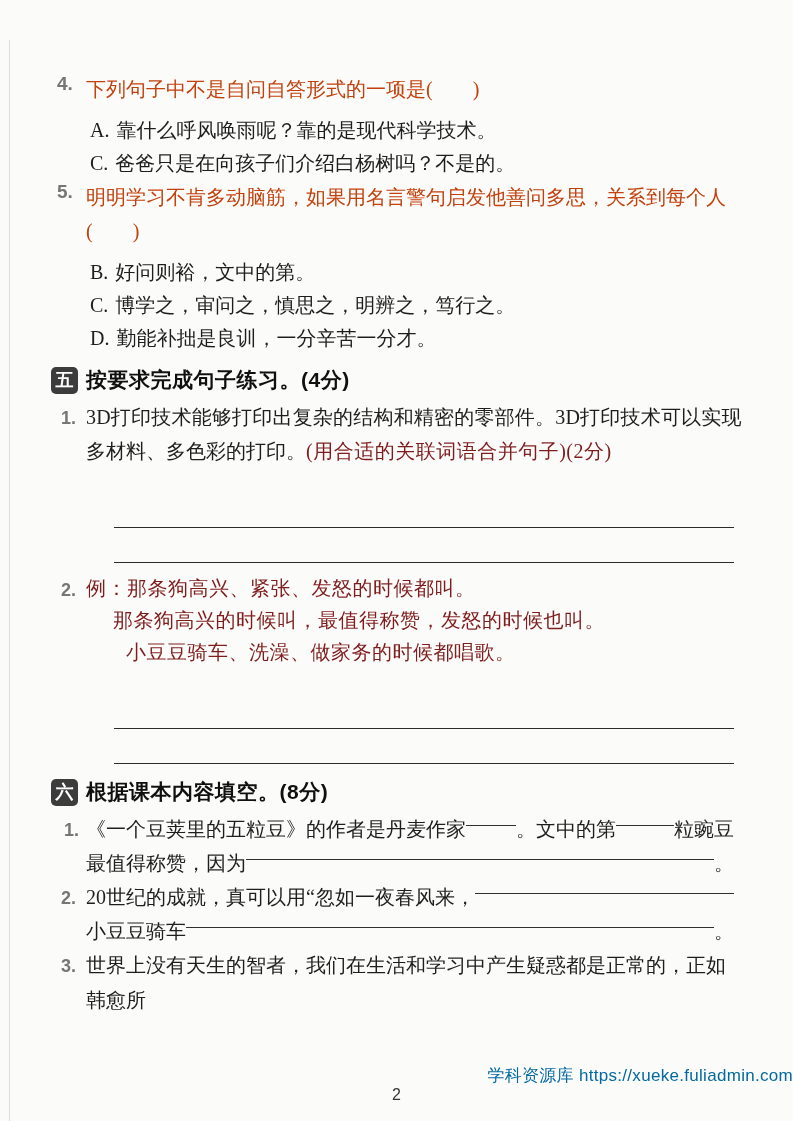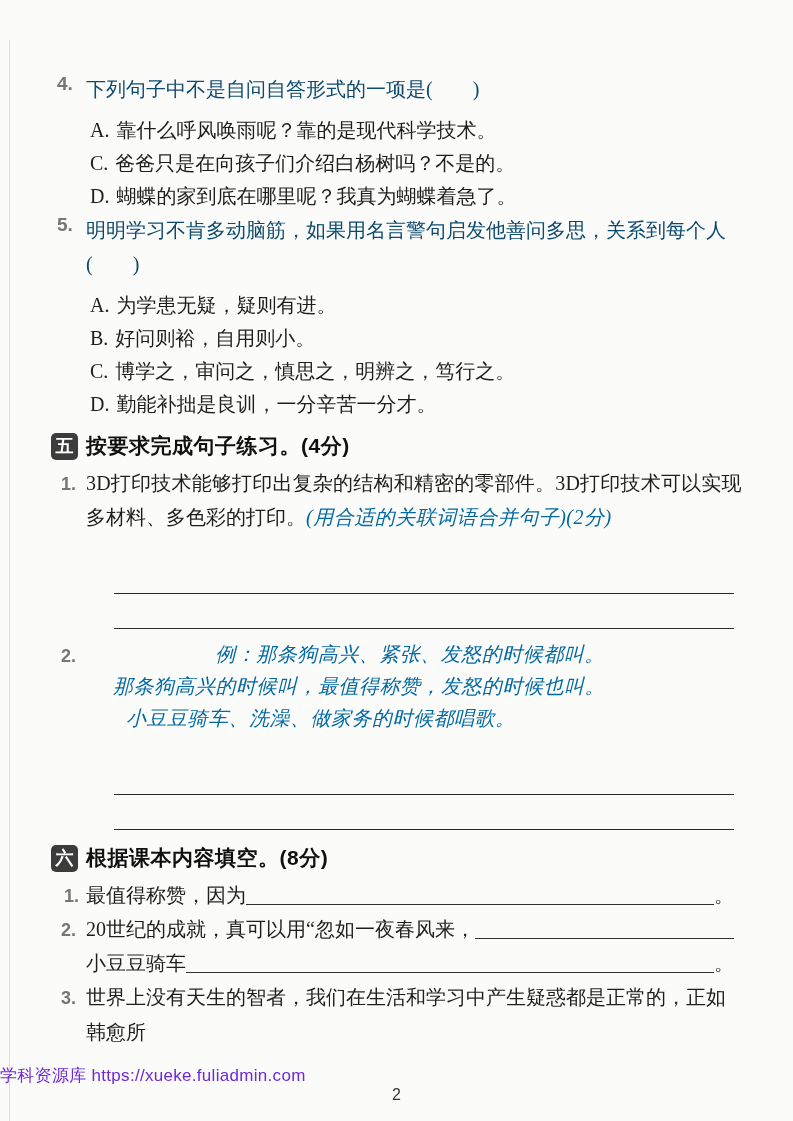--- a/index.html
+++ b/index.html
@@ -18,21 +18,21 @@
   .content{
     position:absolute;left:58px;top:72px;width:676px;
   }
   
   .q{position:relative;padding-left:28px;font-size:20px;}
   .q-num{
     position:absolute;left:-1px;top:1px;
     color:#767676;font-family:"Liberation Sans",sans-serif;
     font-size:19px;font-weight:bold;
   }
-  .stem{line-height:34px;margin-bottom:8px;color:#0c4a6e;}
+  .stem{line-height:34px;margin-bottom:8px;color:#c2410c;}
   .opt{line-height:33px;padding-left:4px;white-space:nowrap;}
   .opt-label{margin-right:7px;}
   
   .section-header{
     display:flex;align-items:center;gap:8px;
     margin-left:-7px;margin-top:11px;margin-bottom:6px;
   }
   .badge{
     width:27px;height:27px;flex:0 0 27px;
     background:#3c3c3c;color:#ffffff;border-radius:5px;
@@ -44,36 +44,36 @@
     font-size:21px;color:#101010;letter-spacing:0.5px;
   }
   
   .item{position:relative;padding-left:28px;font-size:20px;line-height:35px;}
   .item-num{
     position:absolute;left:3px;top:1px;
     color:#767676;font-family:"Liberation Sans",sans-serif;
     font-size:18px;font-weight:bold;
   }
   .tight{letter-spacing:0.2px;}
-  .kai{font-style:italic;color:#0369a1;letter-spacing:0.5px;}
+  .kai{color:#7f1d1d;letter-spacing:0.5px;}
   .kai-indent{margin-left:27px;}
   
   .write-lines{margin-left:28px;margin-top:24px;margin-bottom:4px;}
   .write-line{height:34px;border-bottom:1.5px solid #2b2b2b;}
   
-  .fill-line{display:flex;align-items:flex-end;line-height:34px;}
+  .fill-line{display:flex;align-items:center;line-height:34px;}
   .fill-line > span[data-bind]{white-space:nowrap;}
   .blank{border-bottom:1px solid #303030;margin-bottom:7px;flex:1 1 40px;}
   .blank.fixed75{flex:0.9 1 40px;}
   .blank.fixed85{flex:1.1 1 46px;}
   .spacer{flex:0.6 1 22px;}
   
   .footer{
-    position:absolute;left:0;right:0;top:1064px;text-align:left;
-    font-family:"Liberation Sans",sans-serif;font-size:17px;color:#6d28d9;
+    position:absolute;left:0;right:0;top:1064px;text-align:right;
+    font-family:"Liberation Sans",sans-serif;font-size:17px;color:#0369a1;
     letter-spacing:0.3px;
   }
   .page-num{
     position:absolute;left:0;right:0;top:1086px;text-align:center;
     font-size:16px;color:#353535;font-family:"Liberation Sans",sans-serif;
   }
 </style>
 </head>
 <body>
 
@@ -83,33 +83,27 @@
 
   <div class="q">
     <span class="q-num" data-bind="q4.number">4.</span>
     <div class="stem" data-bind="q4.stem">下列句子中不是自问自答形式的一项是(　　)</div>
     <div class="opt">
       <span class="opt-label" data-bind="q4.options.0.label">A.</span><span data-bind="q4.options.0.text">靠什么呼风唤雨呢？靠的是现代科学技术。</span>
     </div>
     <div class="opt">
       <span class="opt-label" data-bind="q4.options.2.label">C.</span><span data-bind="q4.options.2.text">爸爸只是在向孩子们介绍白杨树吗？不是的。</span>
     </div>
-    <div class="opt">
-      <span class="opt-label" data-bind="q4.options.3.label">D.</span><span data-bind="q4.options.3.text">蝴蝶的家到底在哪里呢？我真为蝴蝶着急了。</span>
-    </div>
   </div>
 
   <div class="q">
     <span class="q-num" data-bind="q5.number">5.</span>
     <div class="stem" data-bind="q5.stem">明明学习不肯多动脑筋，如果用名言警句启发他善问多思，关系到每个人(　　)</div>
     <div class="opt">
-      <span class="opt-label" data-bind="q5.options.0.label">A.</span><span data-bind="q5.options.0.text">为学患无疑，疑则有进。</span>
-    </div>
-    <div class="opt">
-      <span class="opt-label" data-bind="q5.options.1.label">B.</span><span data-bind="q5.options.1.text">好问则裕，自用则小。</span>
+      <span class="opt-label" data-bind="q5.options.1.label">B.</span><span data-bind="q5.options.1.text">好问则裕，文中的第。</span>
     </div>
     <div class="opt">
       <span class="opt-label" data-bind="q5.options.2.label">C.</span><span data-bind="q5.options.2.text">博学之，审问之，慎思之，明辨之，笃行之。</span>
     </div>
     <div class="opt">
       <span class="opt-label" data-bind="q5.options.3.label">D.</span><span data-bind="q5.options.3.text">勤能补拙是良训，一分辛苦一分才。</span>
     </div>
   </div>
 
   <div class="section-header">
@@ -128,36 +122,43 @@
       <span data-bind="section5.item1.line2a">多材料、多色彩的打印。</span><span class="kai" data-bind="section5.item1.line2b">(用合适的关联词语合并句子)(2分)</span>
     </div>
     <div class="write-lines">
       <div class="write-line"></div>
       <div class="write-line"></div>
     </div>
   </div>
 
   <div class="item" style="margin-top:9px;">
     <span class="item-num" data-bind="section5.item2.number">2.</span>
-    <div class="kai" style="line-height:32px;text-align:center;" data-bind="section5.item2.example">例：那条狗高兴、紧张、发怒的时候都叫。</div>
+    <div class="kai" style="line-height:32px;" data-bind="section5.item2.example">例：那条狗高兴、紧张、发怒的时候都叫。</div>
     <div class="kai kai-indent" style="line-height:32px;" data-bind="section5.item2.example_answer">那条狗高兴的时候叫，最值得称赞，发怒的时候也叫。</div>
     <div class="kai" style="line-height:32px;margin-left:40px;" data-bind="section5.item2.sentence">小豆豆骑车、洗澡、做家务的时候都唱歌。</div>
     <div class="write-lines" style="margin-top:26px;">
       <div class="write-line"></div>
       <div class="write-line"></div>
     </div>
   </div>
 
   <div class="section-header" style="margin-top:14px;">
     <span class="badge" data-bind="section6.badge">六</span>
     <span class="section-title" data-bind="section6.title">根据课本内容填空。(8分)</span>
   </div>
 
   <div class="item">
     <span class="item-num" style="left:6px;" data-bind="section6.item1.number">1.</span>
+    <div class="fill-line">
+      <span data-bind="section6.item1.seg1">《一个豆荚里的五粒豆》的作者是丹麦作家</span>
+      <span class="blank fixed75"></span>
+      <span data-bind="section6.item1.seg2">。文中的第</span>
+      <span class="blank fixed85"></span>
+      <span data-bind="section6.item1.seg3">粒豌豆</span>
+    </div>
     <div class="fill-line">
       <span data-bind="section6.item1.seg4">最值得称赞，因为</span>
       <span class="blank"></span>
       <span data-bind="section6.item1.seg5">。</span>
     </div>
   </div>
 
   <div class="item">
     <span class="item-num" data-bind="section6.item2.number">2.</span>
     <div class="fill-line">

